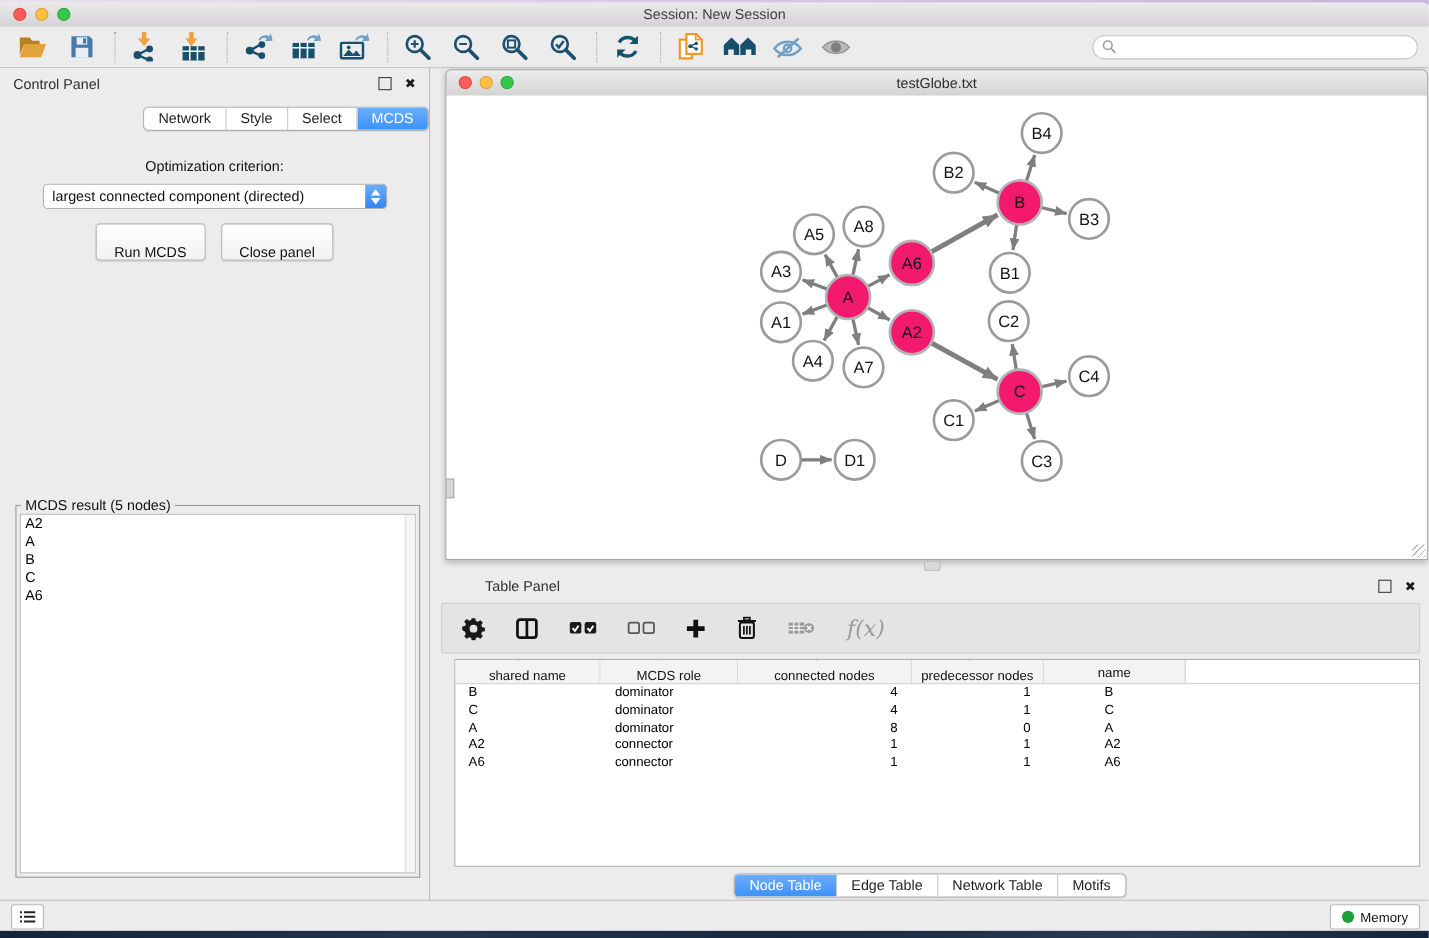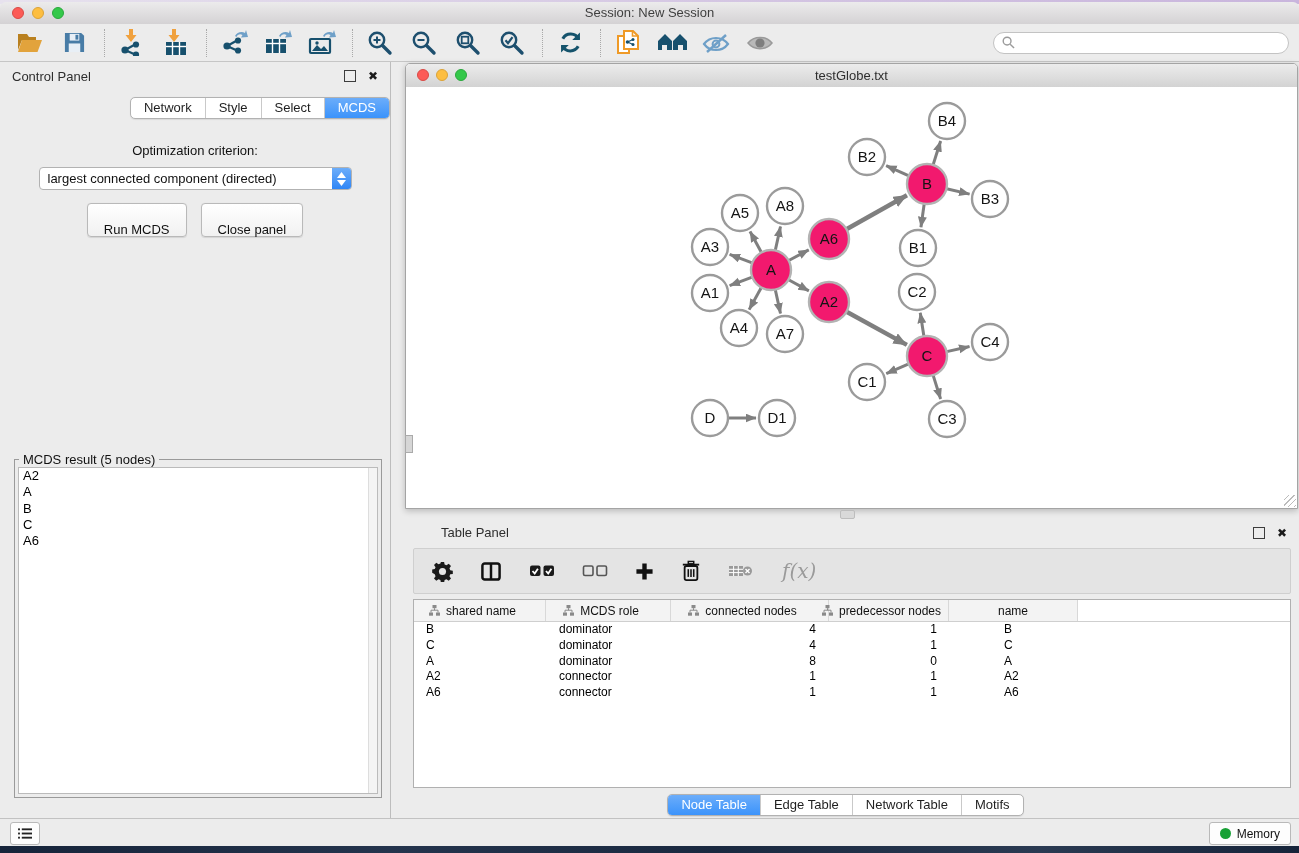--- a/index.html
+++ b/index.html
@@ -73,30 +73,30 @@
   #nw-canvas{position:absolute;left:0;top:23px;right:0;bottom:0;background:#fff;overflow:hidden;}
   #nw-canvas svg{position:absolute;left:0;top:0;}
   #nw-resize{position:absolute;right:1px;bottom:1px;width:12px;height:12px;
     background:repeating-linear-gradient(135deg,transparent 0 3px,#bbb 3px 4px);}
   #nw-left-handle{position:absolute;left:-1px;top:371px;width:6px;height:16px;background:#d6d6d6;border:1px solid #aaa;}
   #h-split-handle{position:absolute;left:840px;top:510px;width:13px;height:7px;background:#d9d9d9;
     border:1px solid #bdbdbd;border-radius:2px;}
   
   #table-panel{position:absolute;left:392px;top:519px;width:907px;height:299px;background:#ececec;}
   #tp-head{height:27px;display:flex;align-items:center;padding:0 12px 0 29px;font-size:13px;color:#2e2e2e;margin-left:20px;}
-  #tp-toolbar{margin:2px 8px 0 21px;height:44px;background:#e4e4e4;border:1px solid #cfcfcf;
+  #tp-toolbar{margin:2px 8px 0 9px;height:44px;background:#e4e4e4;border:1px solid #cfcfcf;
     border-radius:2px;display:flex;align-items:center;padding-left:18px;}
   .tp-icon{margin-right:27px;display:flex;align-items:center;}
   #fx-label{font-family:"DejaVu Serif","Liberation Serif",serif;font-style:italic;
     font-size:20px;color:#9a9a9a;margin-left:2px;}
   #table-box{margin:5px 8px 0 21px;height:189px;background:#fff;border:1px solid #b0b0b0;
     box-sizing:border-box;overflow:hidden;}
   #table-header{display:flex;height:21px;border-bottom:1px solid #cfcfcf;}
   .hcell{background:#f3f3f3;border-right:1px solid #d8d8d8;box-sizing:border-box;height:21px;
-    display:flex;align-items:center;justify-content:center;font-size:12px;color:#111;gap:6px;}
+    display:flex;align-items:center;justify-content:center;font-size:12px;color:#111;gap:6px;flex-direction:column;}
   .hcell .hicon{margin-left:-14px;}
   .c1{width:132px;} .c2{width:125px;} .c3{width:158px;} .c4{width:120px;} .c5{width:129px;}
   .trow{display:flex;height:15.8px;}
   .tcell{font-size:12px;line-height:15.8px;color:#000;box-sizing:border-box;white-space:nowrap;}
   .tcell.c1{padding-left:12px;} .tcell.c2{padding-left:13px;}
   .tcell.c3{text-align:right;padding-right:13px;} .tcell.c4{text-align:right;padding-right:12px;}
   .tcell.c5{padding-left:55px;}
   #tp-tabs-row{display:flex;justify-content:center;margin-top:6px;}
   
   #statusbar{position:absolute;left:0;top:818px;width:1299px;height:28px;background:#ececec;

